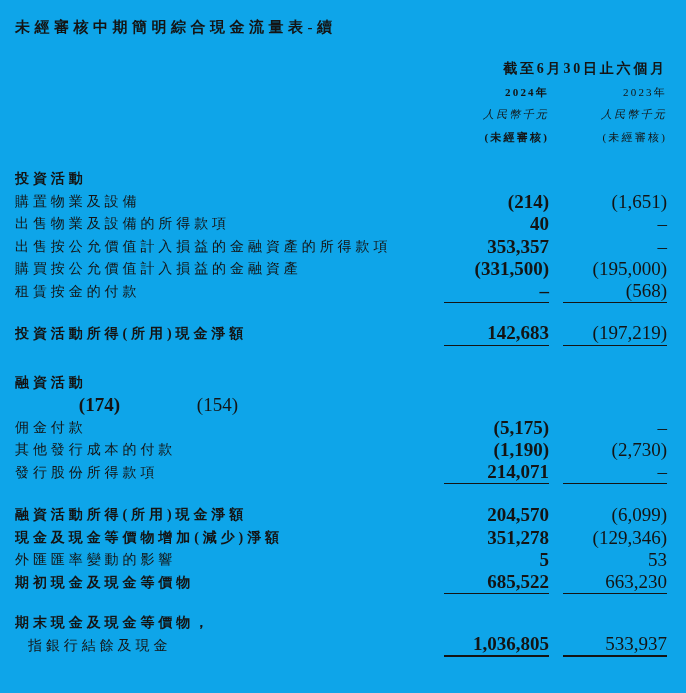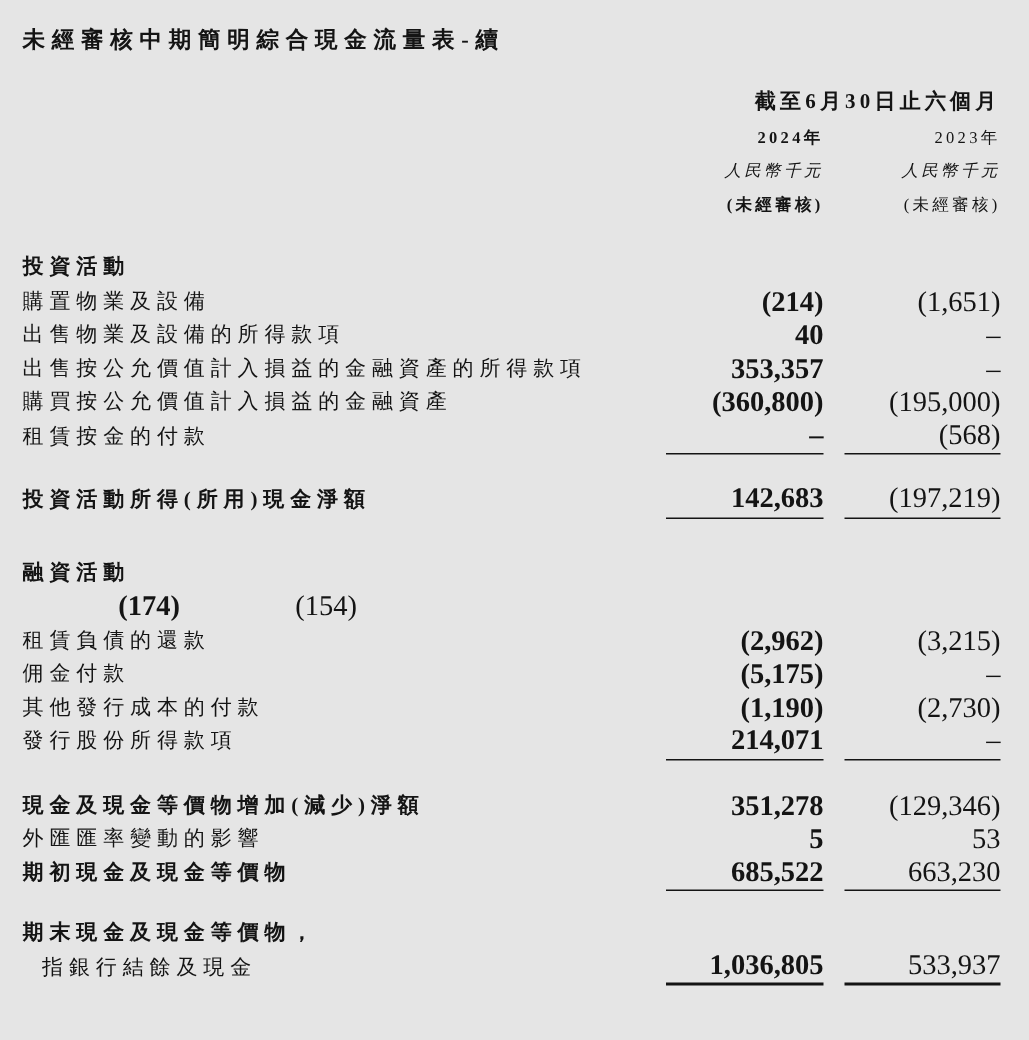--- a/index.html
+++ b/index.html
@@ -1,21 +1,21 @@
 <!DOCTYPE html>
 <html><head>
 <meta charset="utf-8">
 <style>
   html,body { margin:0; padding:0; background:#ffffff; }
   .page {
     position:relative;
     width:686px; height:693px;
     box-sizing:border-box;
     padding:16px 19px 0 15px;
-    background:#e5e5e5;
+    background:#0ea5e9;
     color:#141414;
     font-family:"Liberation Serif","DejaVu Serif",serif;
     overflow:hidden;
   }
   .title {
     margin:0;
     font-size:15px;
     font-weight:700;
     letter-spacing:0.3em;
     line-height:22px;
@@ -113,21 +113,21 @@
         <span class="v v2col v2">–</span>
       </div>
       <div class="row item">
         <span class="label">出售按公允價值計入損益的金融資產的所得款項</span>
         <span class="v v1">353,357</span>
         <span class="gapcol"></span>
         <span class="v v2col v2">–</span>
       </div>
       <div class="row item">
         <span class="label">購買按公允價值計入損益的金融資產</span>
-        <span class="v v1">(360,800)</span>
+        <span class="v v1">(331,500)</span>
         <span class="gapcol"></span>
         <span class="v v2col v2">(195,000)</span>
       </div>
       <div class="row item rule-thin">
         <span class="label">租賃按金的付款</span>
         <span class="v v1">–</span>
         <span class="gapcol"></span>
         <span class="v v2col v2">(568)</span>
       </div>
       <div class="spacer" style="height: 20px;"></div>
@@ -140,45 +140,45 @@
       <div class="spacer" style="height: 26px;"></div>
       <div class="row section">
         <span class="label">融資活動</span>
       </div>
       <div class="row item">
         <span class="v v1">(174)</span>
         <span class="gapcol"></span>
         <span class="v v2col v2">(154)</span>
       </div>
       <div class="row item">
-        <span class="label">租賃負債的還款</span>
-        <span class="v v1">(2,962)</span>
-        <span class="gapcol"></span>
-        <span class="v v2col v2">(3,215)</span>
-      </div>
-      <div class="row item">
         <span class="label">佣金付款</span>
         <span class="v v1">(5,175)</span>
         <span class="gapcol"></span>
         <span class="v v2col v2">–</span>
       </div>
       <div class="row item">
         <span class="label">其他發行成本的付款</span>
         <span class="v v1">(1,190)</span>
         <span class="gapcol"></span>
         <span class="v v2col v2">(2,730)</span>
       </div>
       <div class="row item rule-thin">
         <span class="label">發行股份所得款項</span>
         <span class="v v1">214,071</span>
         <span class="gapcol"></span>
         <span class="v v2col v2">–</span>
       </div>
       <div class="spacer" style="height: 20px;"></div>
       <div class="row total">
+        <span class="label">融資活動所得(所用)現金淨額</span>
+        <span class="v v1">204,570</span>
+        <span class="gapcol"></span>
+        <span class="v v2col v2">(6,099)</span>
+      </div>
+      <div class="row total">
         <span class="label">現金及現金等價物增加(減少)淨額</span>
         <span class="v v1">351,278</span>
         <span class="gapcol"></span>
         <span class="v v2col v2">(129,346)</span>
       </div>
       <div class="row item">
         <span class="label">外匯匯率變動的影響</span>
         <span class="v v1">5</span>
         <span class="gapcol"></span>
         <span class="v v2col v2">53</span>

